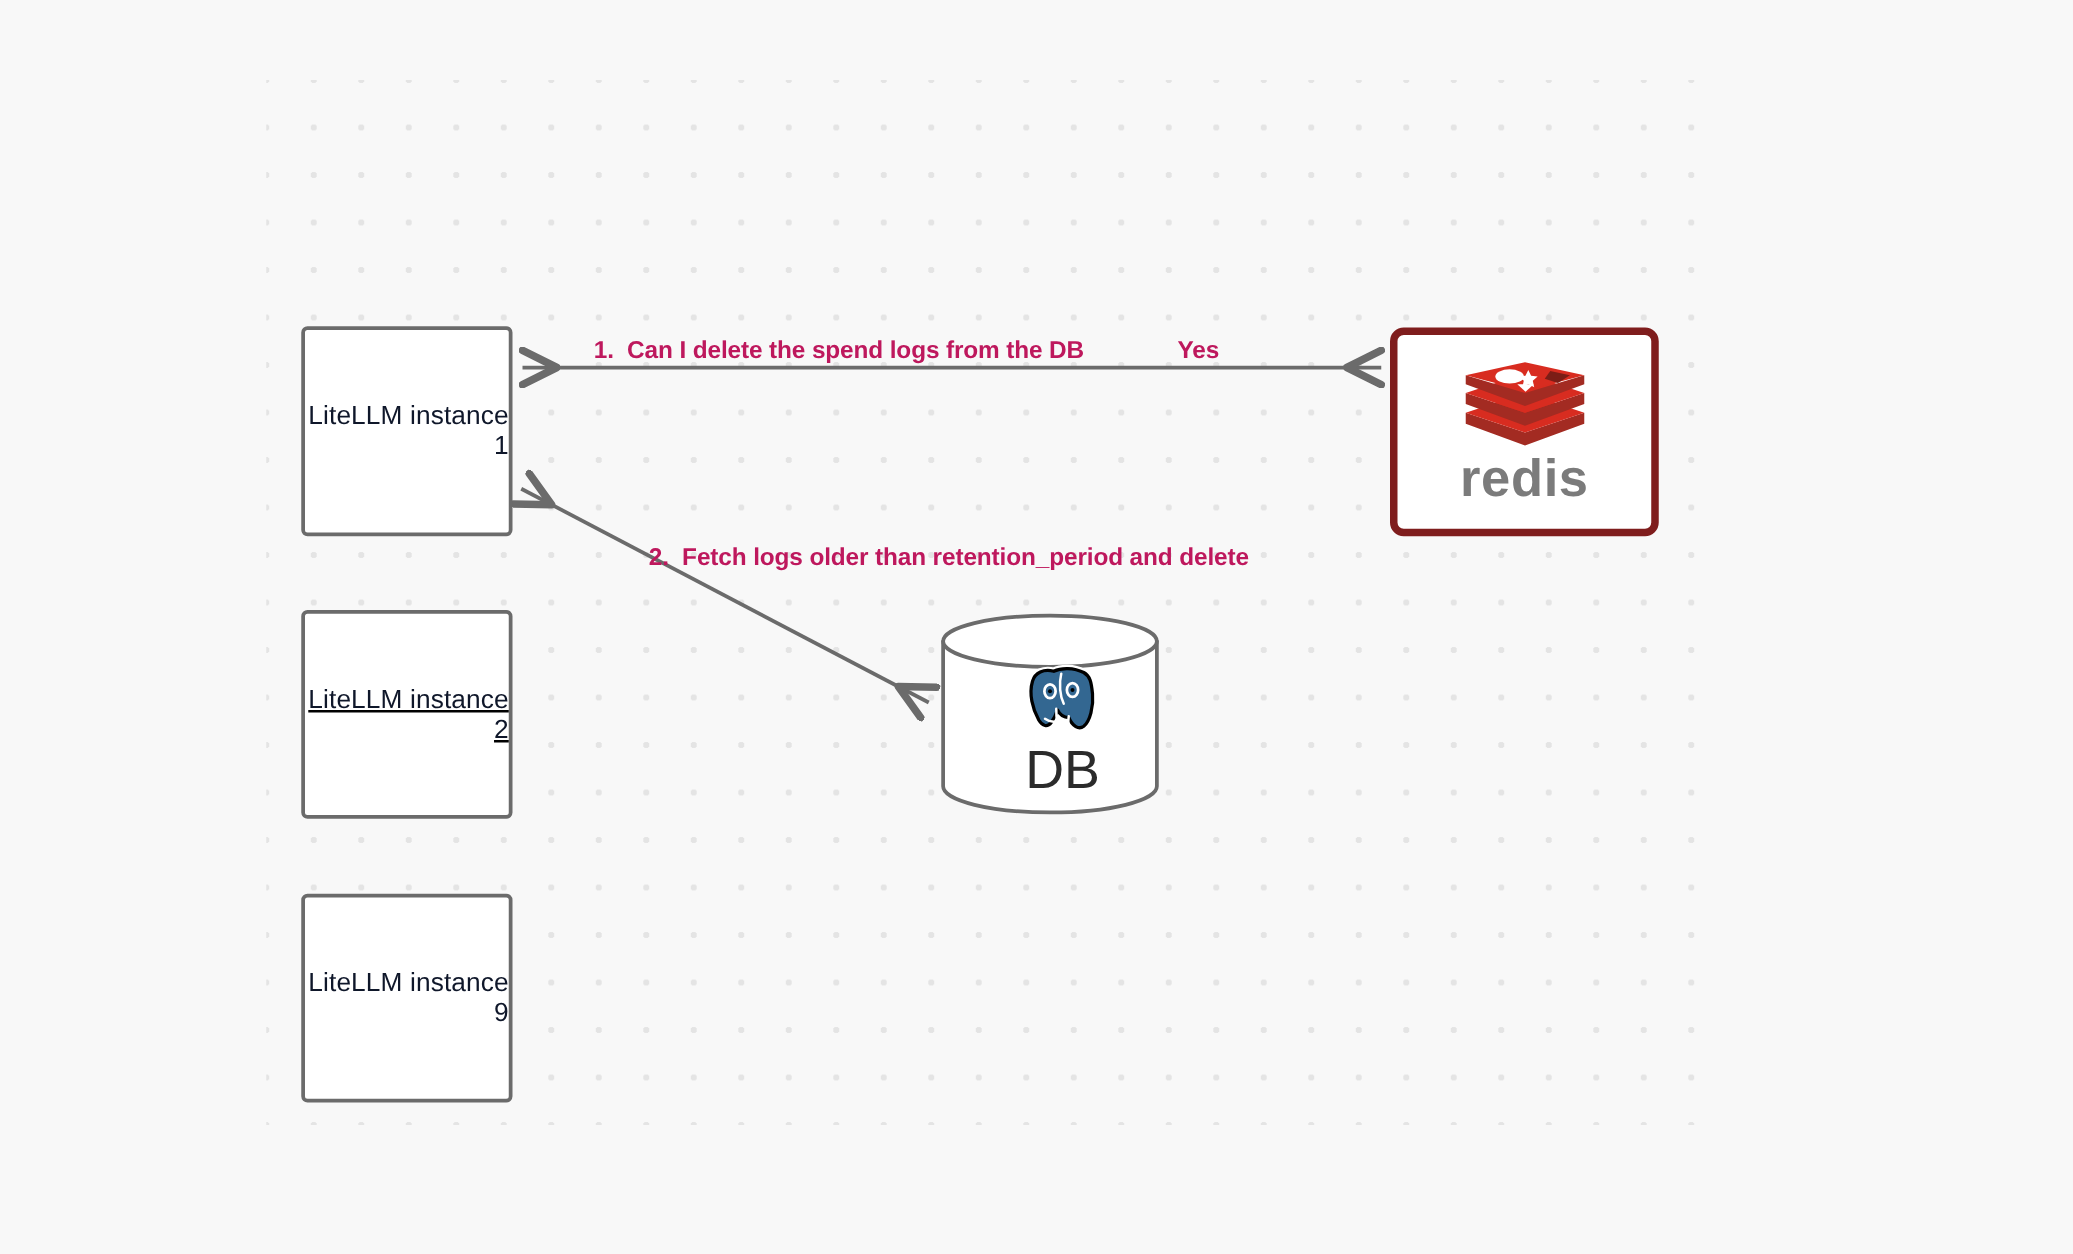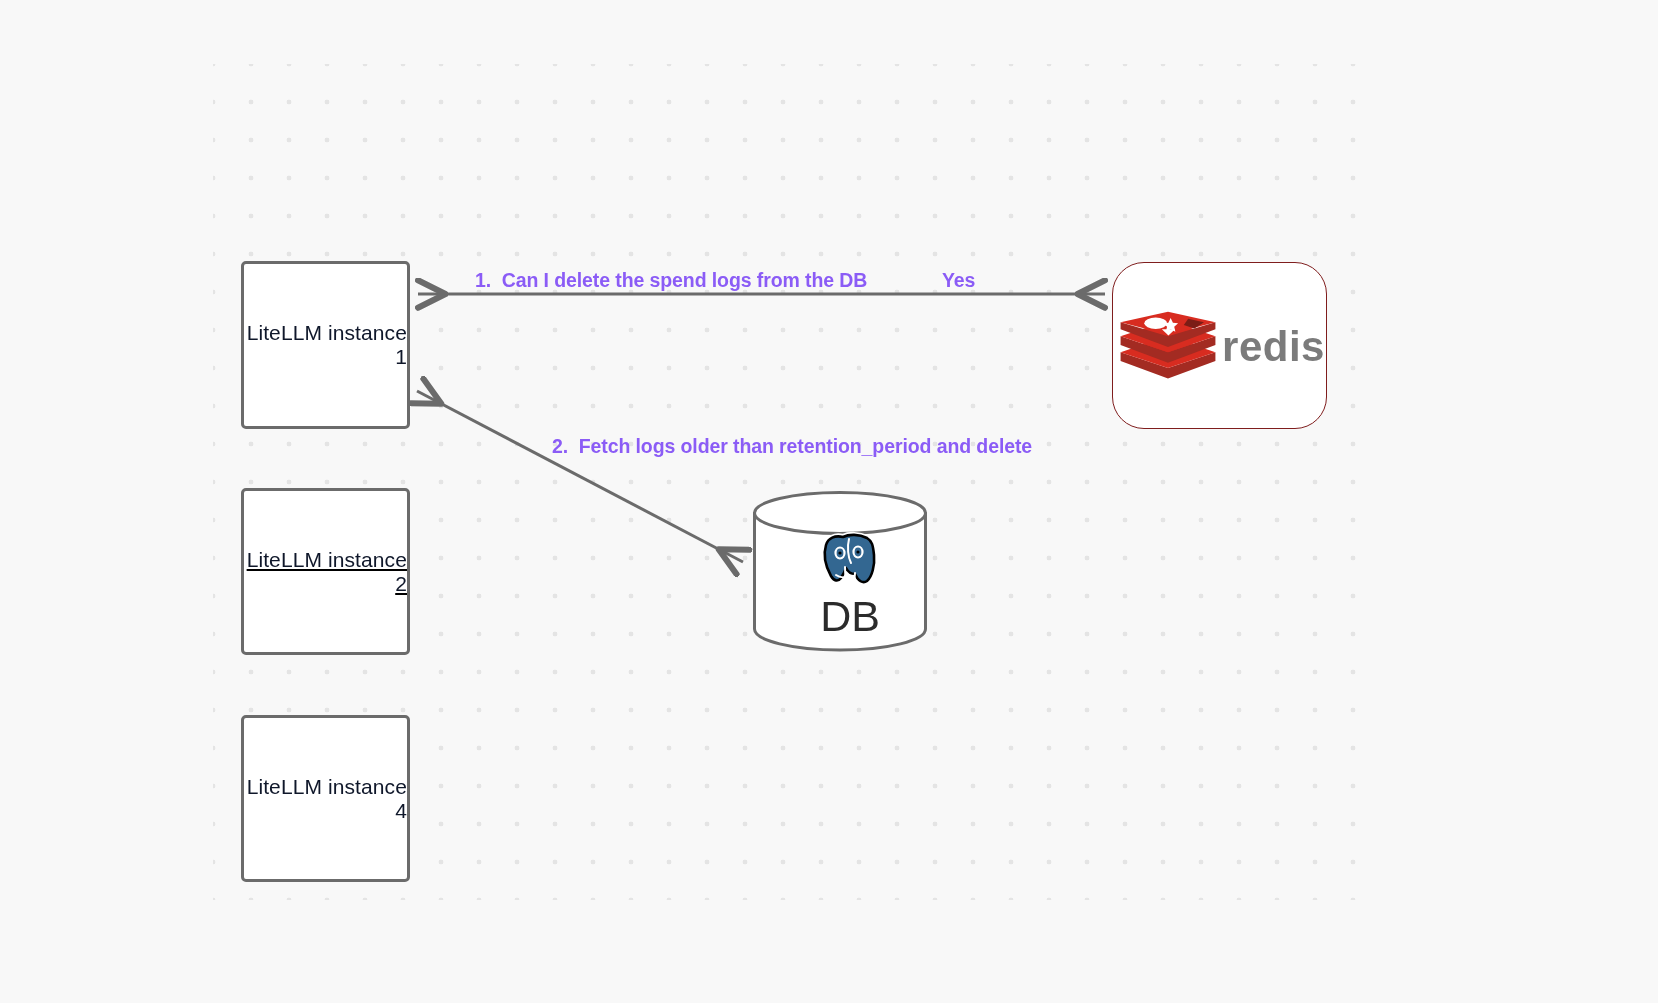--- a/index.html
+++ b/index.html
@@ -50,25 +50,25 @@
   #node-litellm-1 { left: 241px; top: 261px;  width: 169px; height: 168px; }
   #node-litellm-2 { left: 241px; top: 488px;  width: 169px; height: 167px; text-decoration: underline; }
   #node-litellm-3 { left: 241px; top: 715px;  width: 169px; height: 167px; }
 
   
   #node-redis {
     position: absolute;
     left: 1112px; top: 262px;
     width: 215px; height: 167px;
     background: #ffffff;
-    border: 1px solid #7f1d1d;
-    border-radius: 32px;
+    border: 6px solid #7f1d1d;
+    border-radius: 11px;
     box-sizing: border-box;
     display: flex;
-    flex-direction: row;
+    flex-direction: column;
     align-items: center;
     justify-content: center;
   }
   #redis-mark { width: 108px; height: 72px; display:block; }
   #redis-wordmark {
     font-family: "Liberation Sans", sans-serif;
     font-weight: 700;
     font-size: 42px;
     color: #7b7b7b;
     letter-spacing: .5px;
@@ -98,27 +98,27 @@
     color: #2b2b2b;
     line-height: 1;
   }
 
   
   .edge-label {
     position: absolute;
     font-family: "Liberation Sans", sans-serif;
     font-weight: 700;
     font-size: 19.5px;
-    color: #8b5cf6;
+    color: #be185d;
     white-space: pre;
     letter-spacing: -0.1px;
   }
   #label-step-1 { left: 475px; top: 269px; }
   #label-step-1-answer { left: 924px; top: 269px; margin-left: 18px; }
-  #label-step-2 { left: 552px; top: 435px; }
+  #label-step-2 { left: 519px; top: 435px; }
 
   svg.edges {
     position: absolute;
     left: 0; top: 0;
     width: 1658px; height: 1003px;
     pointer-events: none;
   }
 </style>
 </head>
 <body>
@@ -153,21 +153,21 @@
 
   <div class="node-box" id="node-litellm-1">
     <span class="node-label">LiteLLM instance 1</span>
   </div>
 
   <div class="node-box" id="node-litellm-2">
     <span class="node-label">LiteLLM instance 2</span>
   </div>
 
   <div class="node-box" id="node-litellm-3">
-    <span class="node-label">LiteLLM instance 4</span>
+    <span class="node-label">LiteLLM instance 9</span>
   </div>
 
   <div id="node-redis">
     <svg id="redis-mark" viewBox="0 0 120 82">
 
       <path d="M60 78 L6 58 L6 48 L60 66 L114 48 L114 58 Z" fill="#a32b22"></path>
       <path d="M6 48 L60 30 L114 48 L60 66 Z" fill="#d82c20"></path>
 
       <path d="M60 60 L6 40 L6 30 L60 48 L114 30 L114 40 Z" fill="#a32b22"></path>
       <path d="M6 30 L60 12 L114 30 L60 48 Z" fill="#d82c20"></path>

